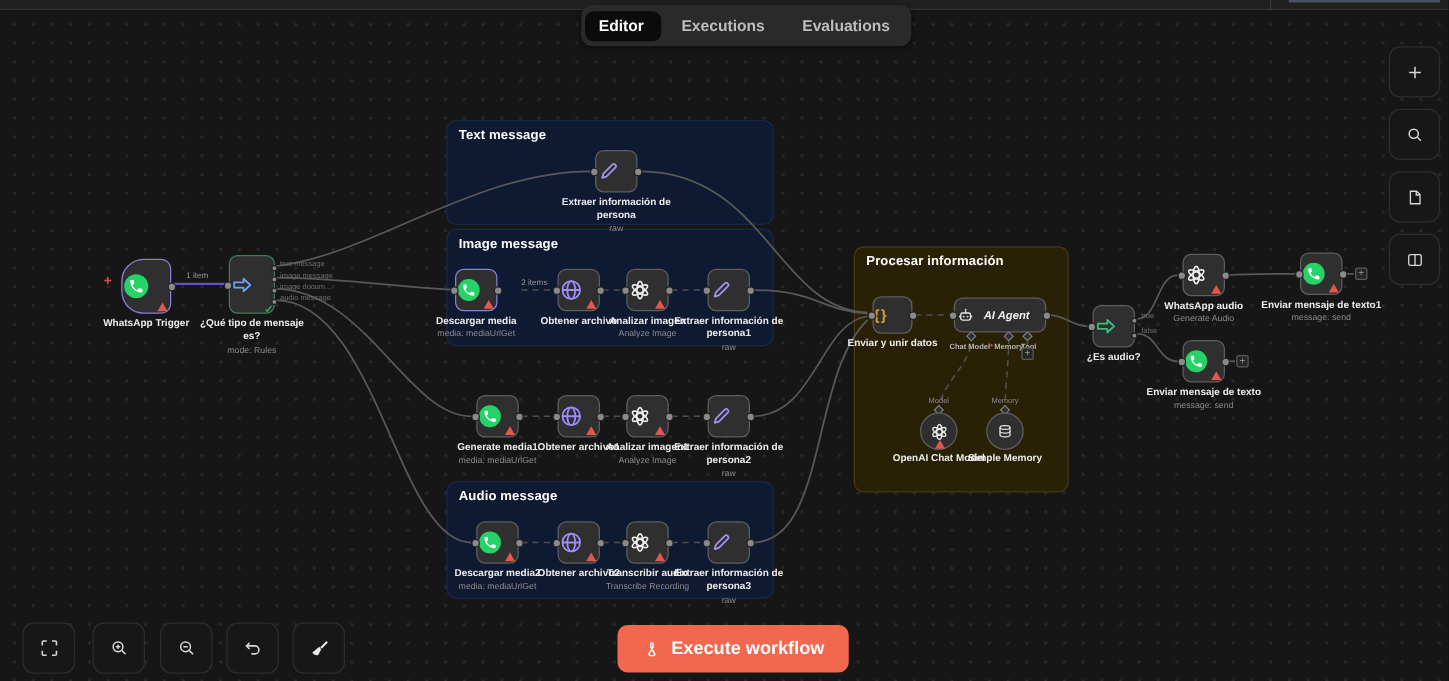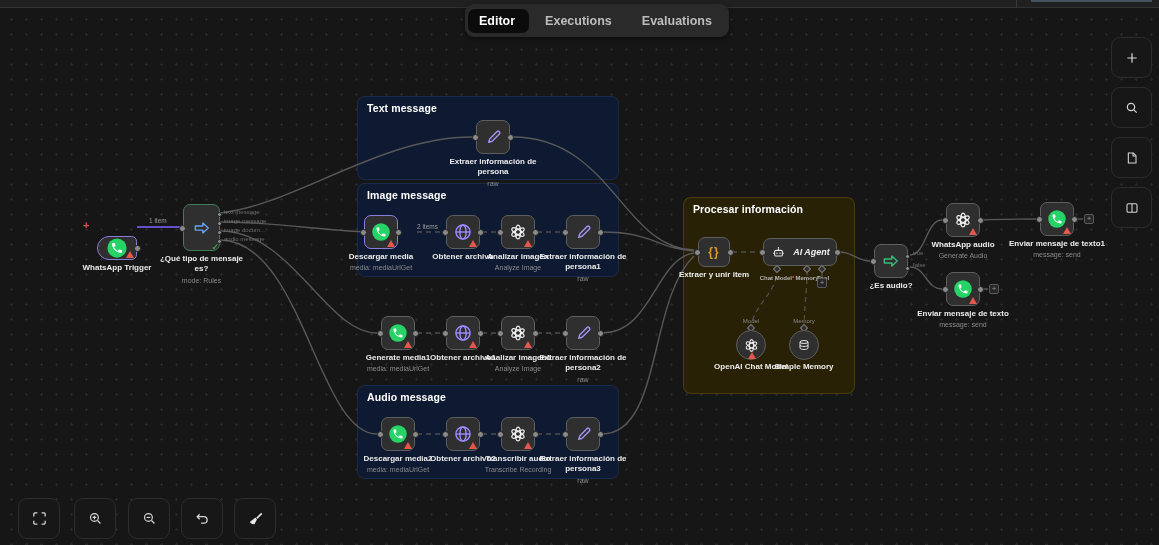--- a/index.html
+++ b/index.html
@@ -26,29 +26,29 @@
   .section.olive { background:#292105; border:1px solid rgba(170,140,40,.25); }
   .section-title { position:absolute; top:5px; left:9px; font-size:10.5px; font-weight:700; color:#fff; letter-spacing:.1px; }
 
   
   svg.wires { position:absolute; inset:0; z-index:2; }
   .wire { fill:none; stroke:#585858; stroke-width:1.4; }
   .wire.dash { stroke:#4f4f4f; stroke-width:1.3; stroke-dasharray:5 4; }
   .wire.exec { stroke:#6450c8; stroke-width:1.8; }
 
   
-  .n { position:absolute; width:34px; height:34px; background:#2f2f2f; border:1px solid #5e5e5e; border-radius:7px; display:flex; align-items:center; justify-content:center; z-index:3; cursor:pointer; }
+  .n { position:absolute; width:34px; height:34px; background:#2f2f2f; border:1px solid #5e5e5e; border-radius:7px; display:flex; align-items:center; justify-content:flex-start; z-index:3; cursor:pointer; }
   .n::before, .n::after { content:""; position:absolute; width:5px; height:5px; border-radius:50%; background:#8a8a8a; border:1px solid #222; top:50%; margin-top:-3px; }
   .n::before { left:-5px; }
   .n::after { right:-5px; }
   .n.no-in::before { display:none; }
   .n.no-out::after { display:none; }
   .n.sel { border-color:#8a7fd8; }
   .n.ok { border-color:#3f7d58; }
-  .n.trigger { width:40px; height:24px; border-radius:18px 8px 8px 18px;margin-top:29px; }
+  .n.trigger { width:40px; height:44px; border-radius:18px 8px 8px 18px; }
   .ic { display:block; }
   .warn { position:absolute; right:2px; bottom:1px; width:0; height:0; border-left:4px solid transparent; border-right:4px solid transparent; border-bottom:7px solid #e4574d; }
   .check { position:absolute; right:0; bottom:-2px; color:#41a05c; font-size:9px; font-weight:700; }
   .nlabel { position:absolute; top:calc(100% + 4px); left:50%; transform:translateX(-50%); width:104px; text-align:center; font-size:8px; font-weight:700; color:#ececec; line-height:1.3; pointer-events:none; }
   .nsub { font-size:7px; font-weight:400; color:#8b8b8b; margin-top:1px; }
   .braces { font-size:12px; font-weight:700; color:#d99c2b; letter-spacing:1px; }
 
   
   .n.agent { width:74px; height:28px; gap:6px; }
   .agent-text { font-size:9px; font-weight:700; color:#f0f0f0;font-style:italic; }
@@ -349,21 +349,21 @@
       </svg>
     <div class="nlabel">
         <div>Extraer información de persona3</div>
         <div class="nsub">raw</div>
       </div>
   </div>
 
   <div class="n" style="left:698px;top:237px;width:32px;height:30px">
     <span class="braces">{}</span>
     <div class="nlabel" style="width:88px">
-        <div>Extraer y unir item</div>
+        <div>Enviar y unir datos</div>
       </div>
   </div>
 
   <div class="n agent" style="left:763px;top:238px">
     <svg class="ic" width="17" height="17" viewBox="0 0 24 24">
         <use href="#i-robot"></use>
       </svg>
     <span class="agent-text">AI Agent</span>
   </div>
   <div class="pdiamond" style="left:774px;top:266px"></div>
@@ -495,13 +495,19 @@
         <path d="M4.5 9.5 H14 a4.5 4.5 0 0 1 0 9 H10"></path>
       </svg>
   </div>
   <div class="tbtn" style="left:234px;top:498px">
     <svg width="17" height="17" viewBox="0 0 24 24">
         <path fill="#e8e8e8" stroke="none" d="M20 4 l-7 7 1.6 1.6 7-7 z"></path>
         <path fill="#e8e8e8" stroke="none" d="M12 10.5 L4 17 c1 2 3.5 3.5 6.5 3 l3.5-6.5 z"></path>
       </svg>
   </div>
 
+  <button class="exec-btn">
+    <svg width="15" height="15" viewBox="0 0 24 24" fill="none" stroke="#fff" stroke-width="1.8">
+        <path d="M9.5 3 h5 M10.5 3 v5.2 L15.6 16.4 a1.9 1.9 0 0 1 -1.7 2.6 H10.1 a1.9 1.9 0 0 1 -1.7 -2.6 L13.5 8.2 V3" transform="translate(0 1)"></path>
+      </svg>
+    <span>Execute workflow</span>
+  </button>
 </div>
 
 </body></html>

